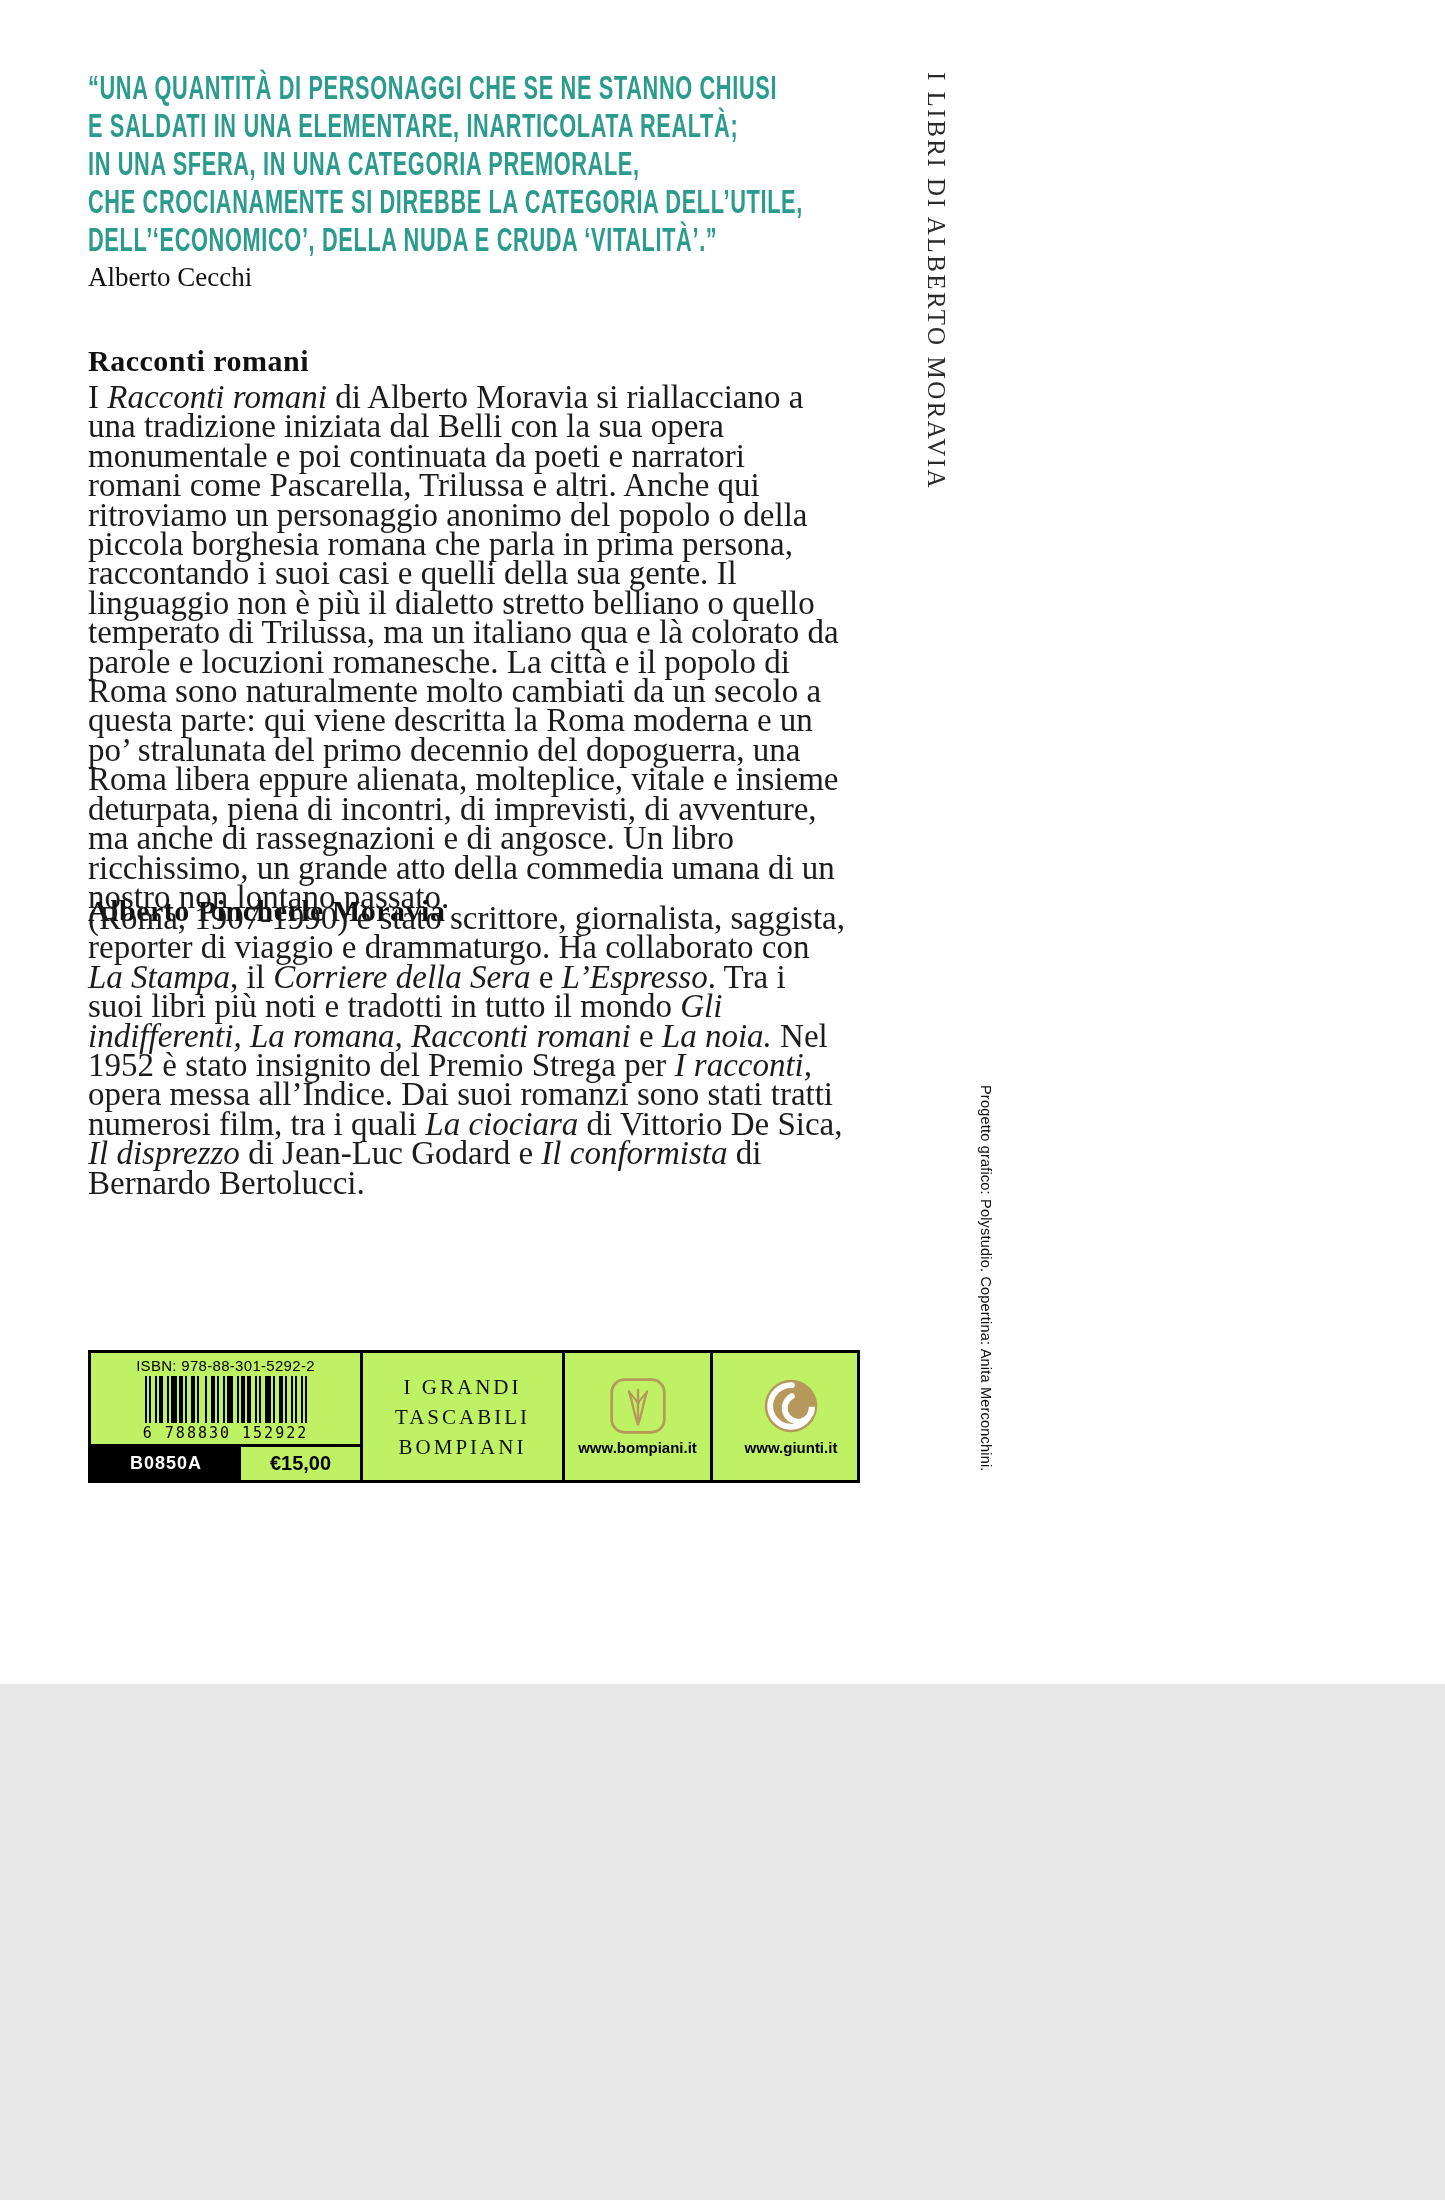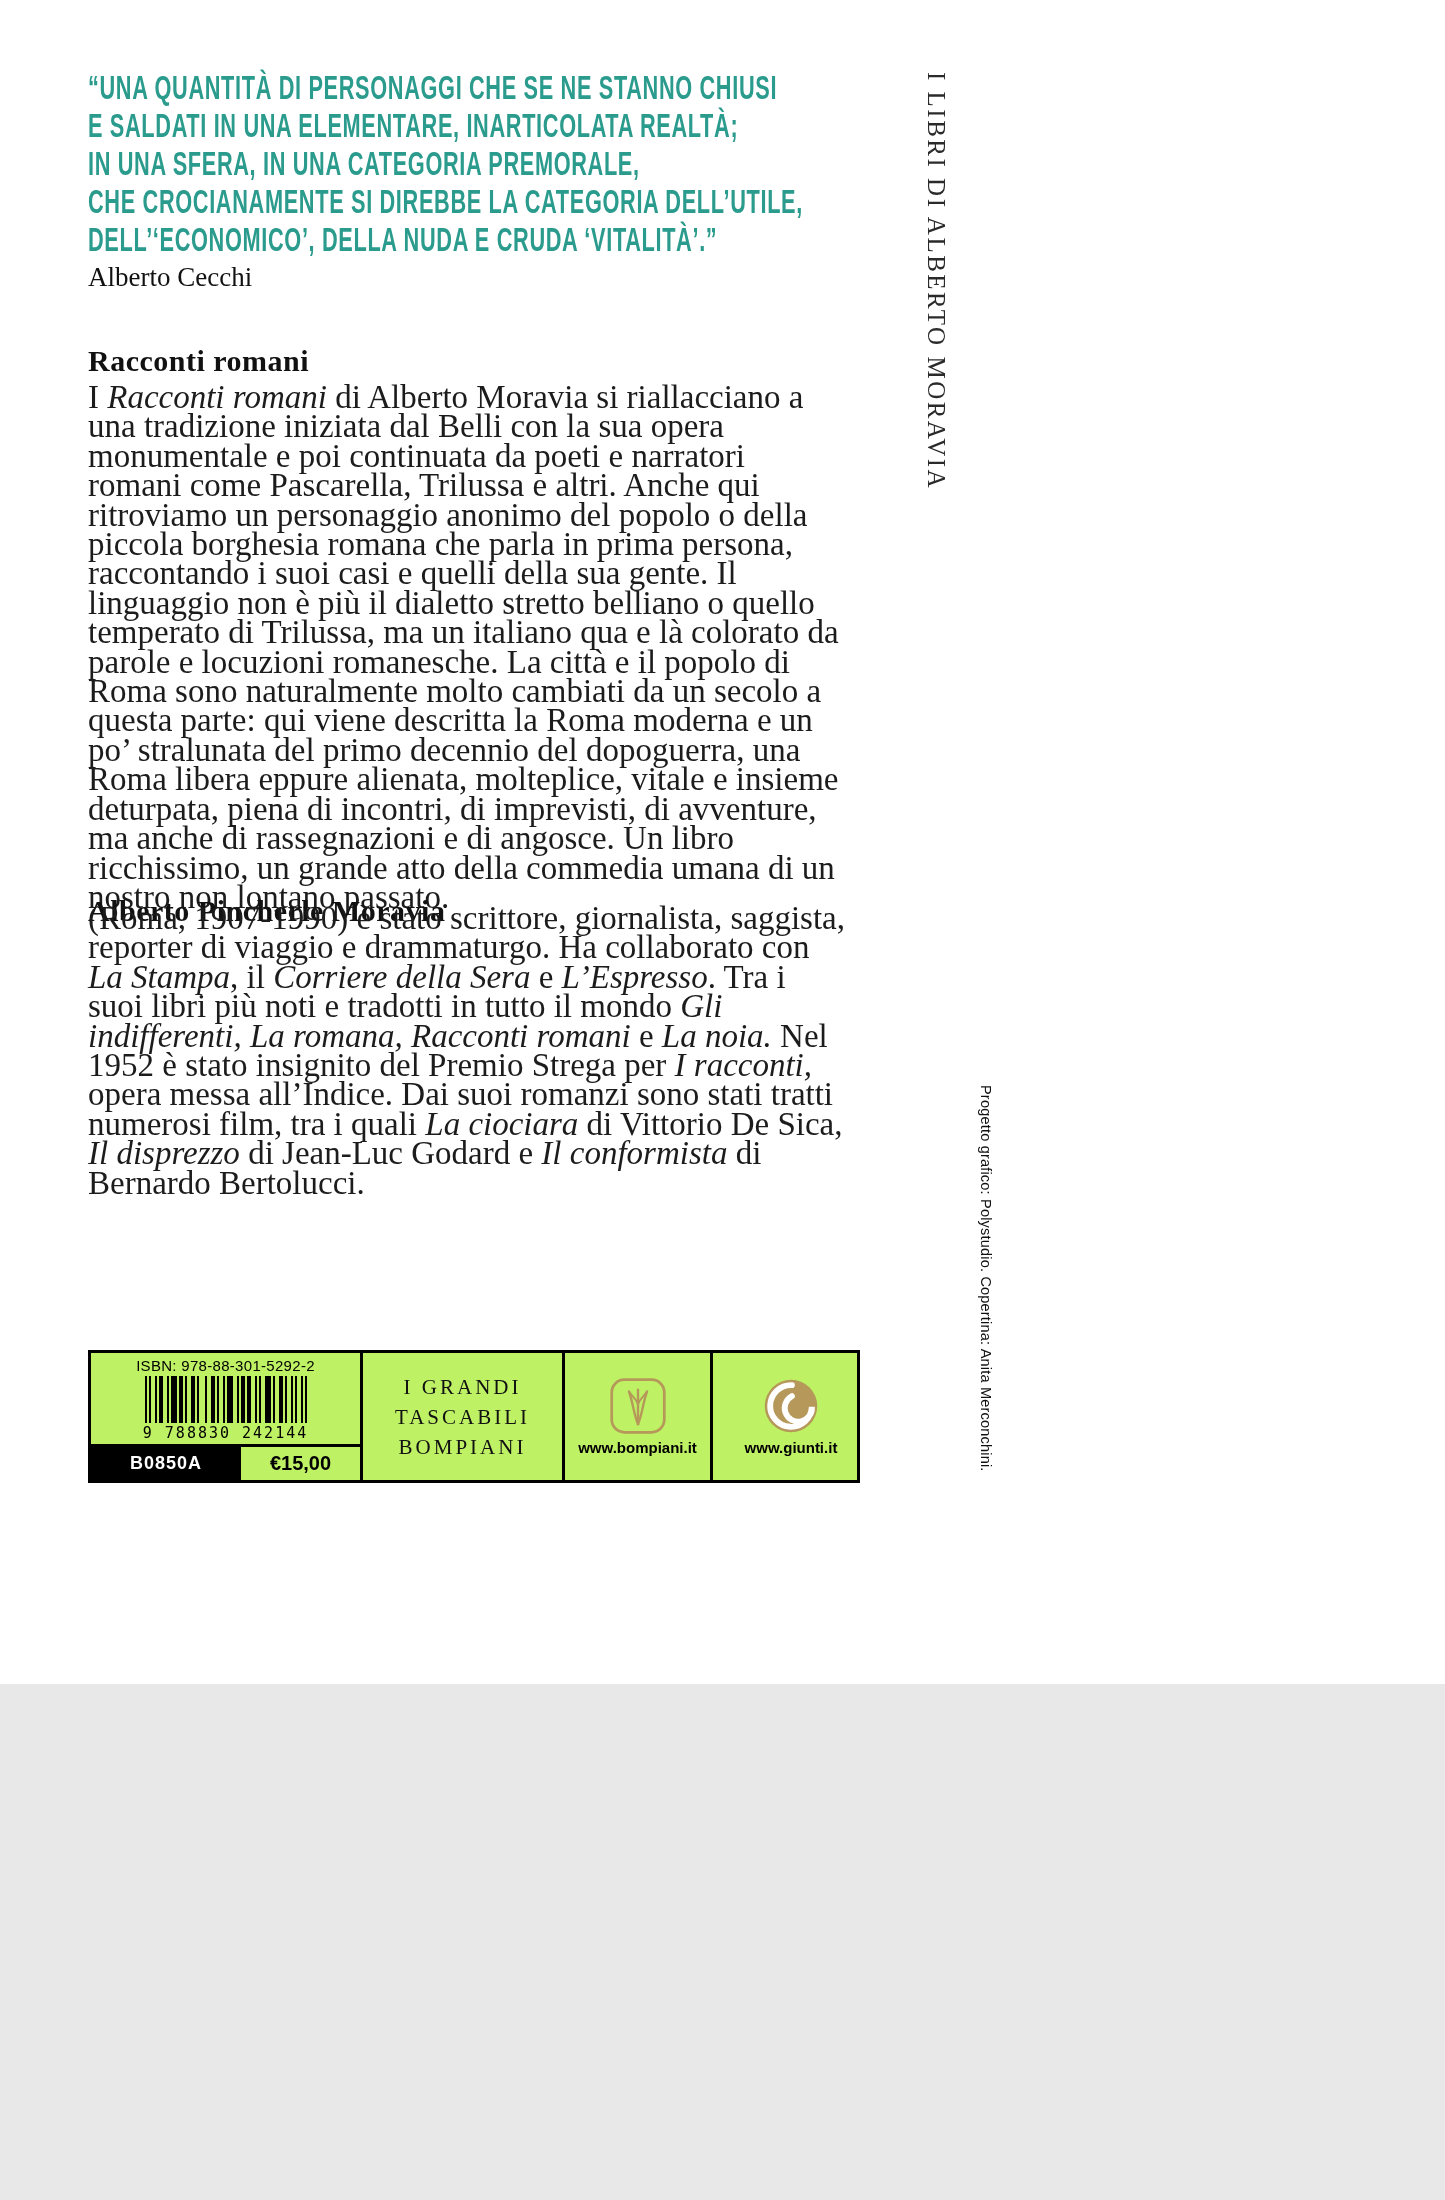--- a/index.html
+++ b/index.html
@@ -199,21 +199,21 @@
           <div class="bar" style="width: 2px;"></div>
           <div class="gap" style="width: 4px;"></div>
           <div class="bar" style="width: 2px;"></div>
           <div class="gap" style="width: 2px;"></div>
           <div class="bar" style="width: 2px;"></div>
           <div class="gap" style="width: 4px;"></div>
           <div class="bar" style="width: 2px;"></div>
           <div class="gap" style="width: 2px;"></div>
           <div class="bar" style="width: 2px;"></div>
         </div>
-      <div class="barcode-digits">9 788830 242144</div>
+      <div class="barcode-digits">6 788830 152922</div>
       <div class="price-row">
         <div class="code-box">B0850A</div>
         <div class="price">€15,00</div>
       </div>
     </div>
 
     <div class="cell cell-imprint">
         <div class="line">I GRANDI</div>
         <div class="line">TASCABILI</div>
         <div class="line">BOMPIANI</div>

